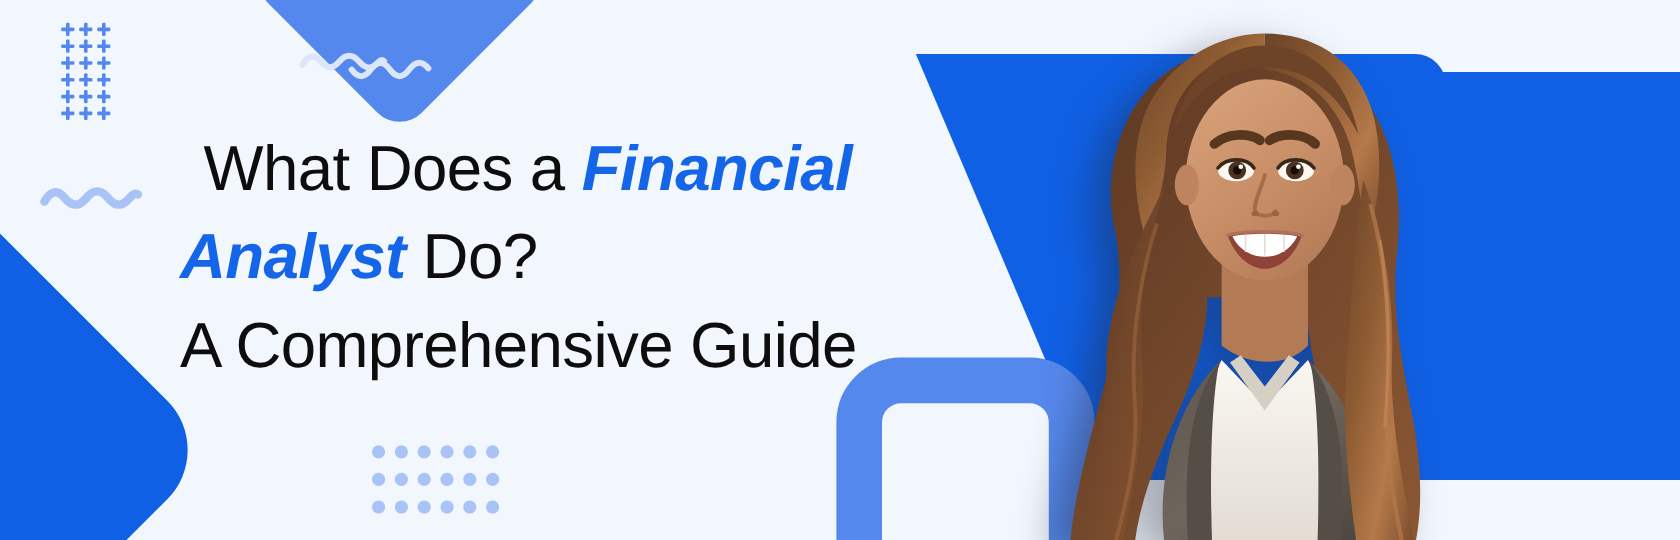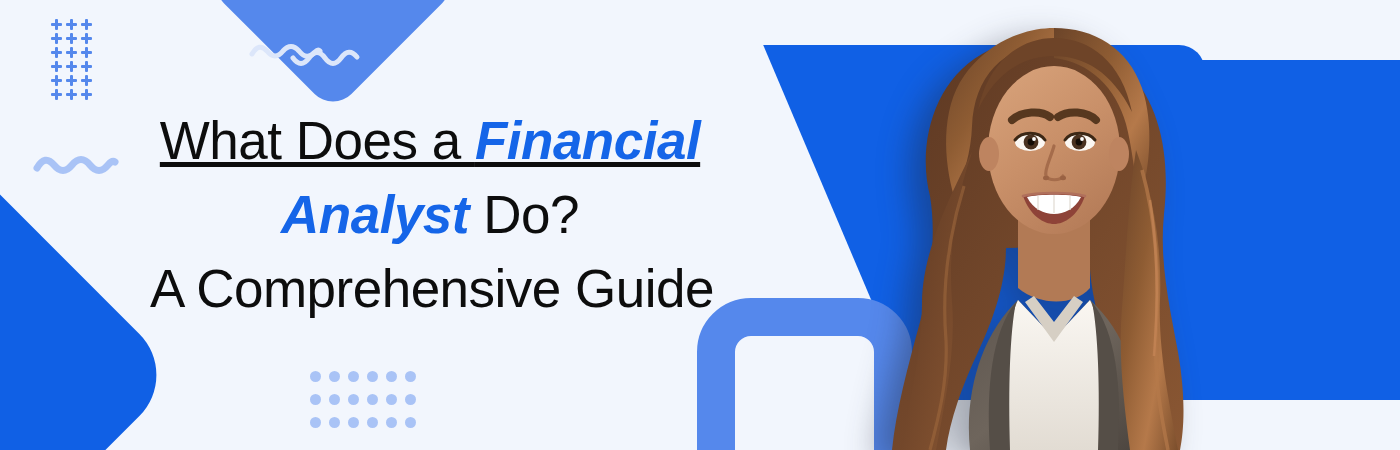--- a/index.html
+++ b/index.html
@@ -100,22 +100,22 @@
     width:560px;
     z-index:6;
     font-size:53px;
     line-height:74px;
     letter-spacing:-0.5px;
     color:#0D0D0D;
     font-weight:400;
     font-family:"Liberation Sans Narrow", "Liberation Sans", sans-serif;
   }
   .hl-line { white-space:nowrap; }
-  #hl-line-1 { text-align:center;text-decoration:underline;  }
-  #hl-line-2 { text-align:center; }
+  #hl-line-1 { text-align:right;  }
+  #hl-line-2 { }
   #hl-line-3 { text-align:right;  }
   .accent {
     color:#1565E8;
     font-style:italic;
     font-weight:bold;
   }
 
   
   #photo-wrap {
     position:absolute;

